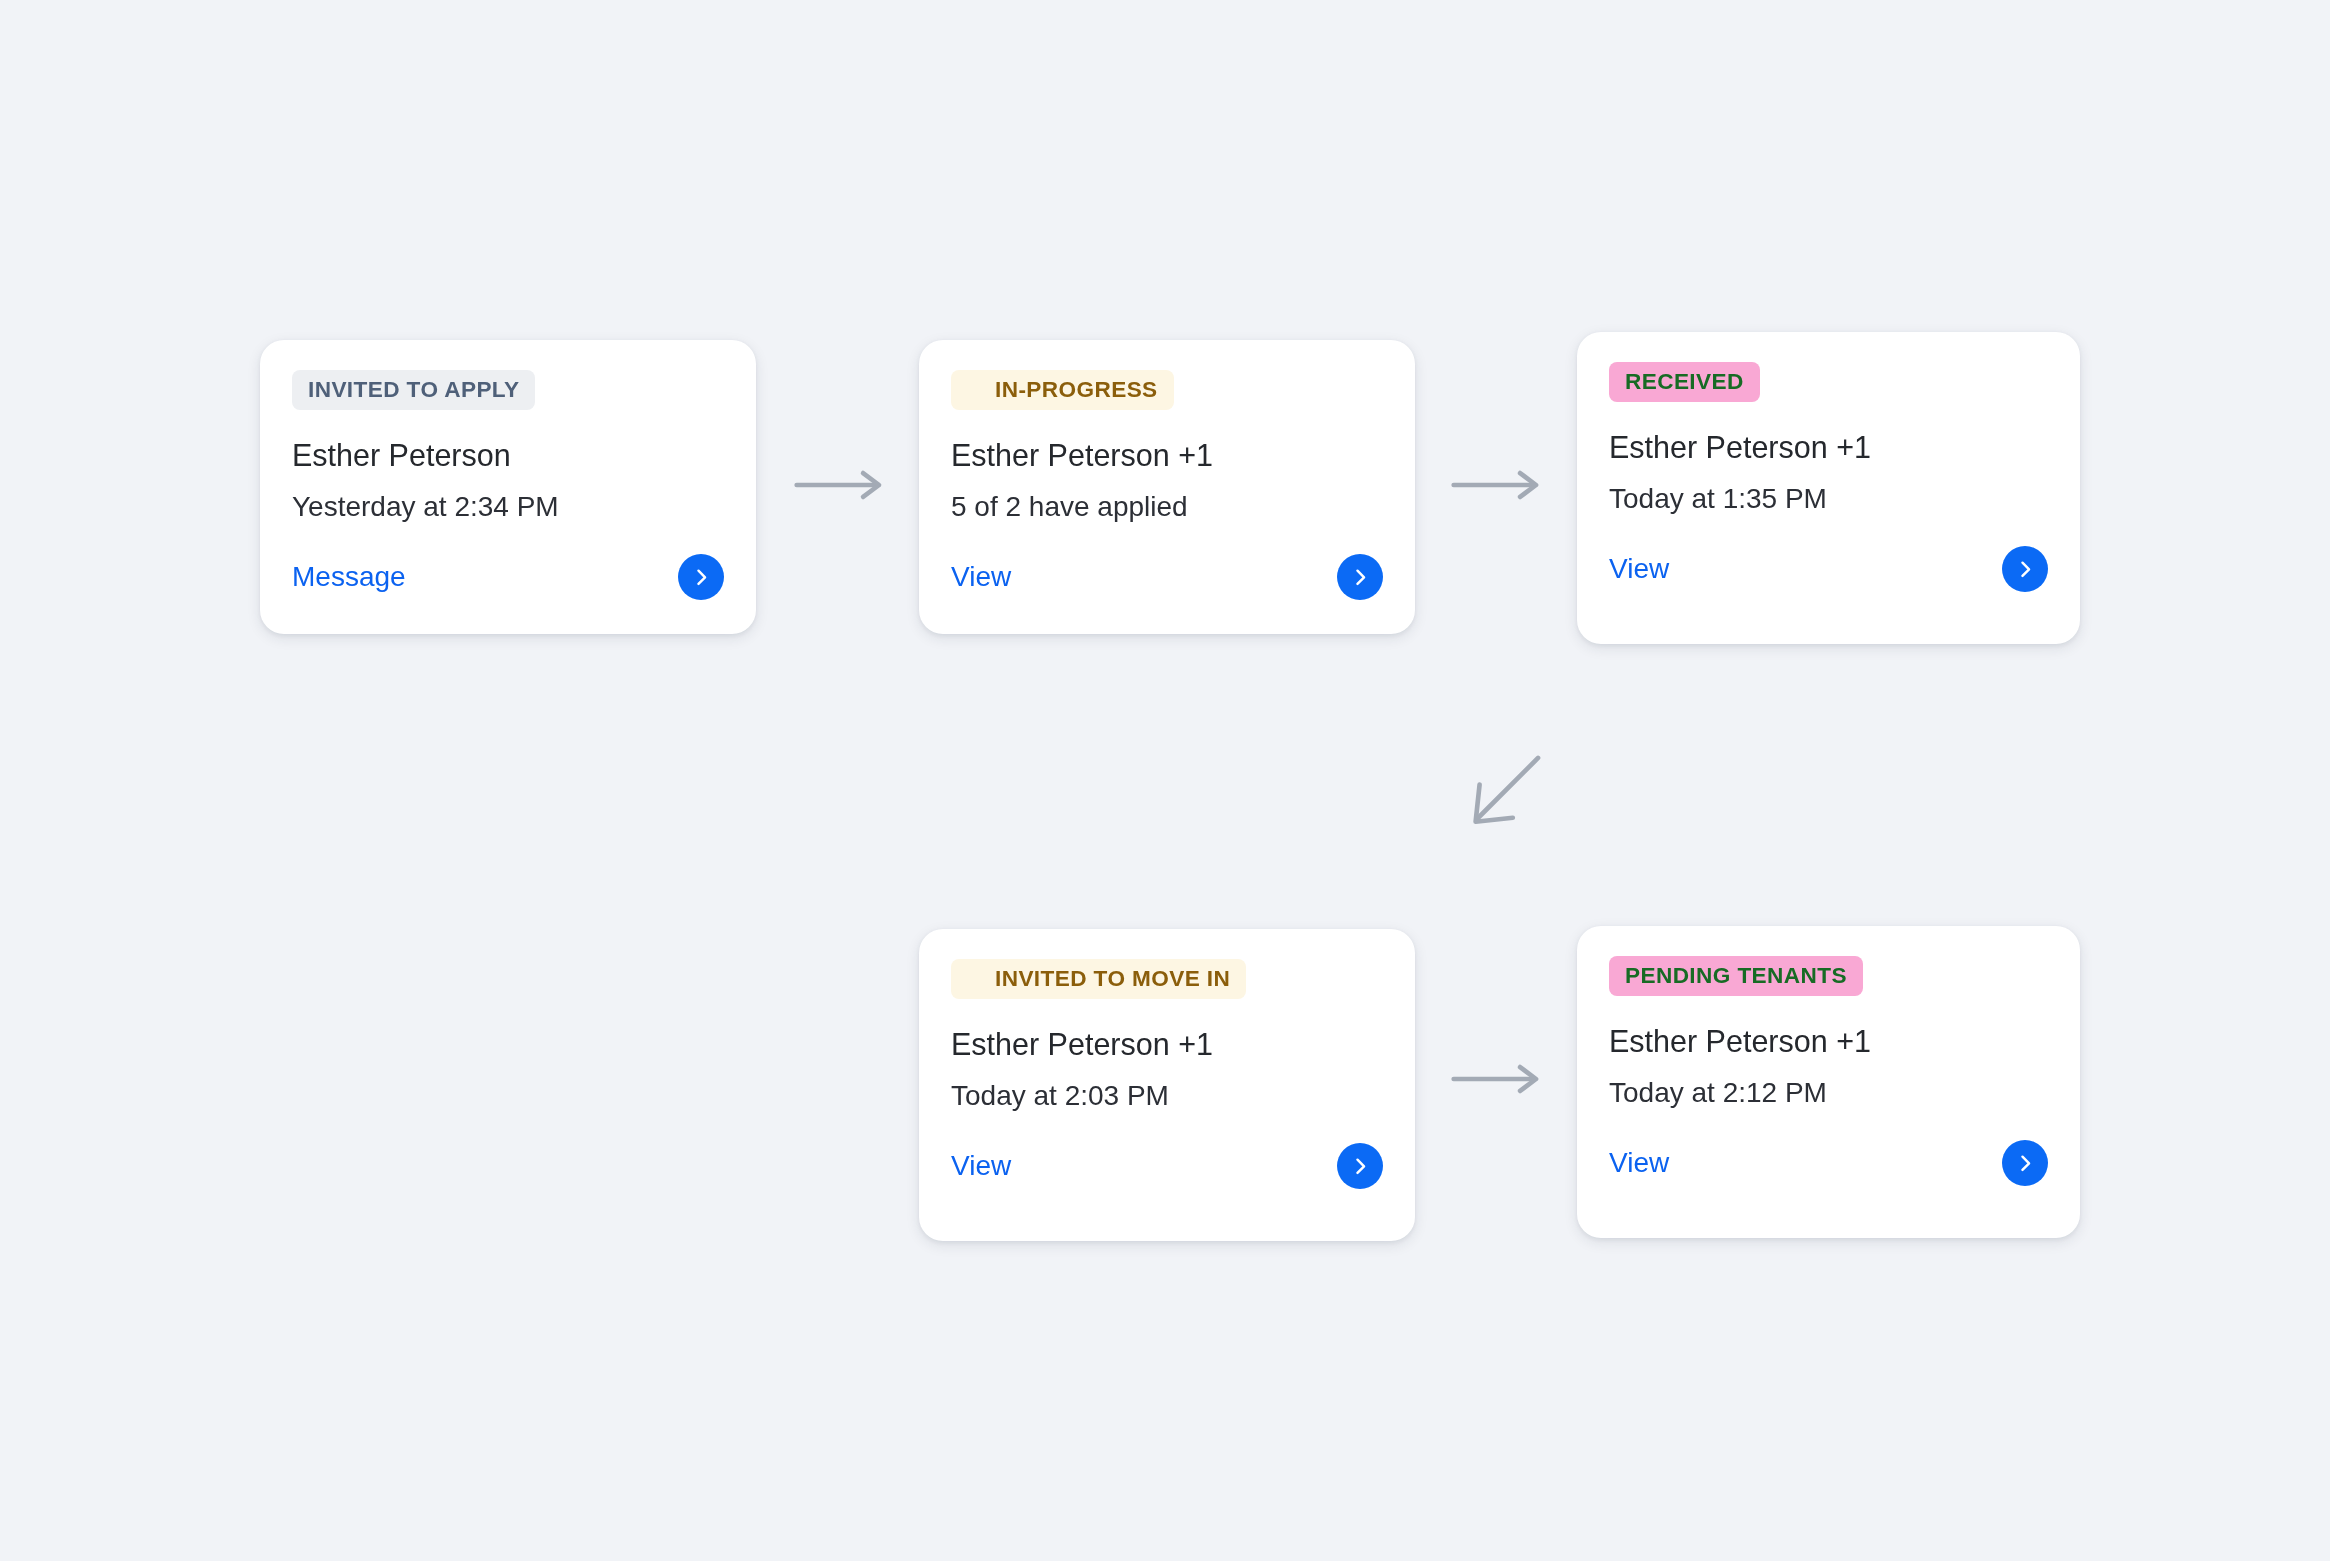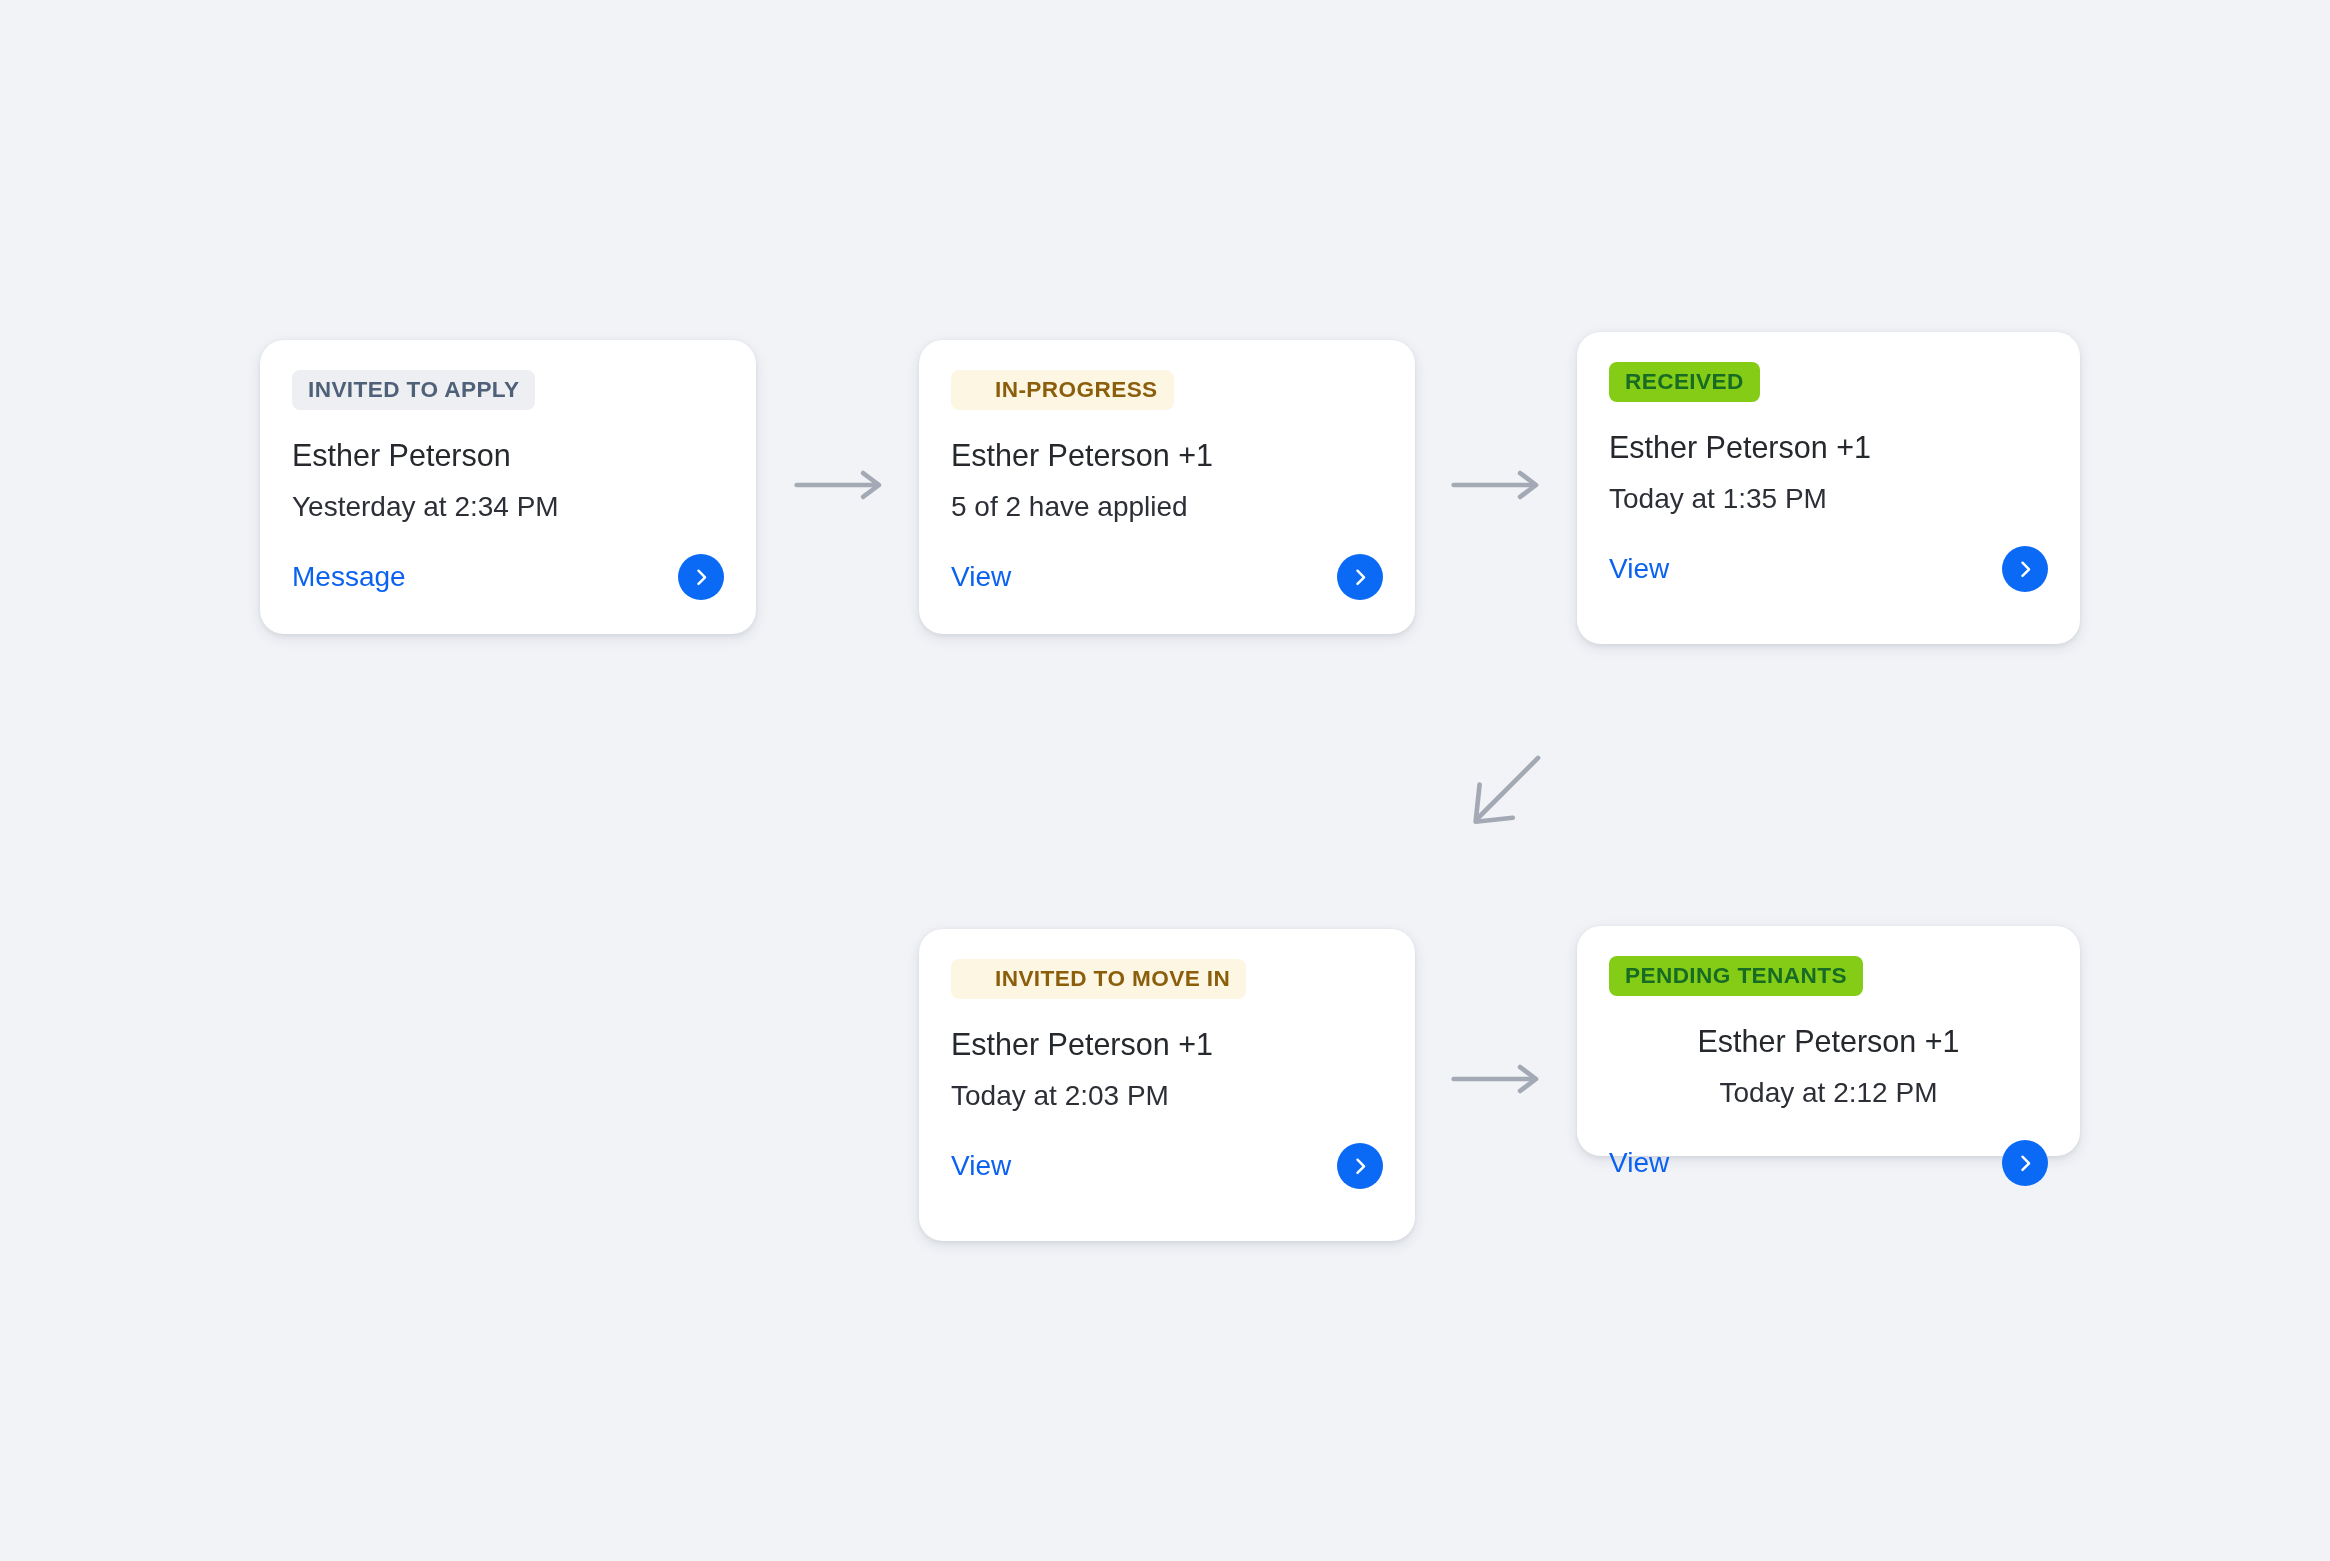--- a/index.html
+++ b/index.html
@@ -38,21 +38,21 @@
     border-radius: 8px;
     padding: 8.6px 16px 9.3px 16px;
     font-size: 22.6px;
     font-weight: bold;
     letter-spacing: 0.4px;
     line-height: 1;
     white-space: nowrap;
   }
   .badge.gray   { background: #EDEFF2; color: #4F6079; }
   .badge.amber  { background: #FDF6E3; color: #8B5E0B; padding-left: 44px; }
-  .badge.green  { background: #84cc16; color: #176B24; }
+  .badge.green  { background: #f9a8d4; color: #176B24; }
 
   
   .card-name {
     margin-top: 29px;
     font-size: 30.5px;
     font-weight: normal;
     color: #25282D;
     line-height: 1.05;
     white-space: nowrap;
   }
@@ -175,21 +175,21 @@
         </svg>
       </span>
     </div>
   </div>
 
   <svg class="arrow" style="left:1451px; top:1059px;" width="93" height="40" viewBox="0 0 140 60">
     <line x1="4" y1="30" x2="124" y2="30" stroke="#A3AAB5" stroke-width="7" stroke-linecap="round"></line>
     <polyline points="104,12 128,30 104,48" fill="none" stroke="#A3AAB5" stroke-width="7" stroke-linecap="round" stroke-linejoin="round"></polyline>
   </svg>
 
-  <div class="card" style="left:1577px; top:926px; width:503px; height:230px;text-align:center;">
+  <div class="card" style="left:1577px; top:926px; width:503px; height:312px;">
     <span class="badge green">PENDING TENANTS</span>
     <div class="card-name">Esther Peterson +1</div>
     <div class="card-meta">Today at 2:12 PM</div>
     <div class="card-footer">
       <span class="card-link">View</span>
       <span class="chevron-btn">
         <svg width="22.6" height="22.6" viewBox="0 0 24 24" fill="none" stroke="#FFFFFF" stroke-width="2.6" stroke-linecap="round" stroke-linejoin="round">
           <polyline points="9 5 16 12 9 19"></polyline>
         </svg>
       </span>

